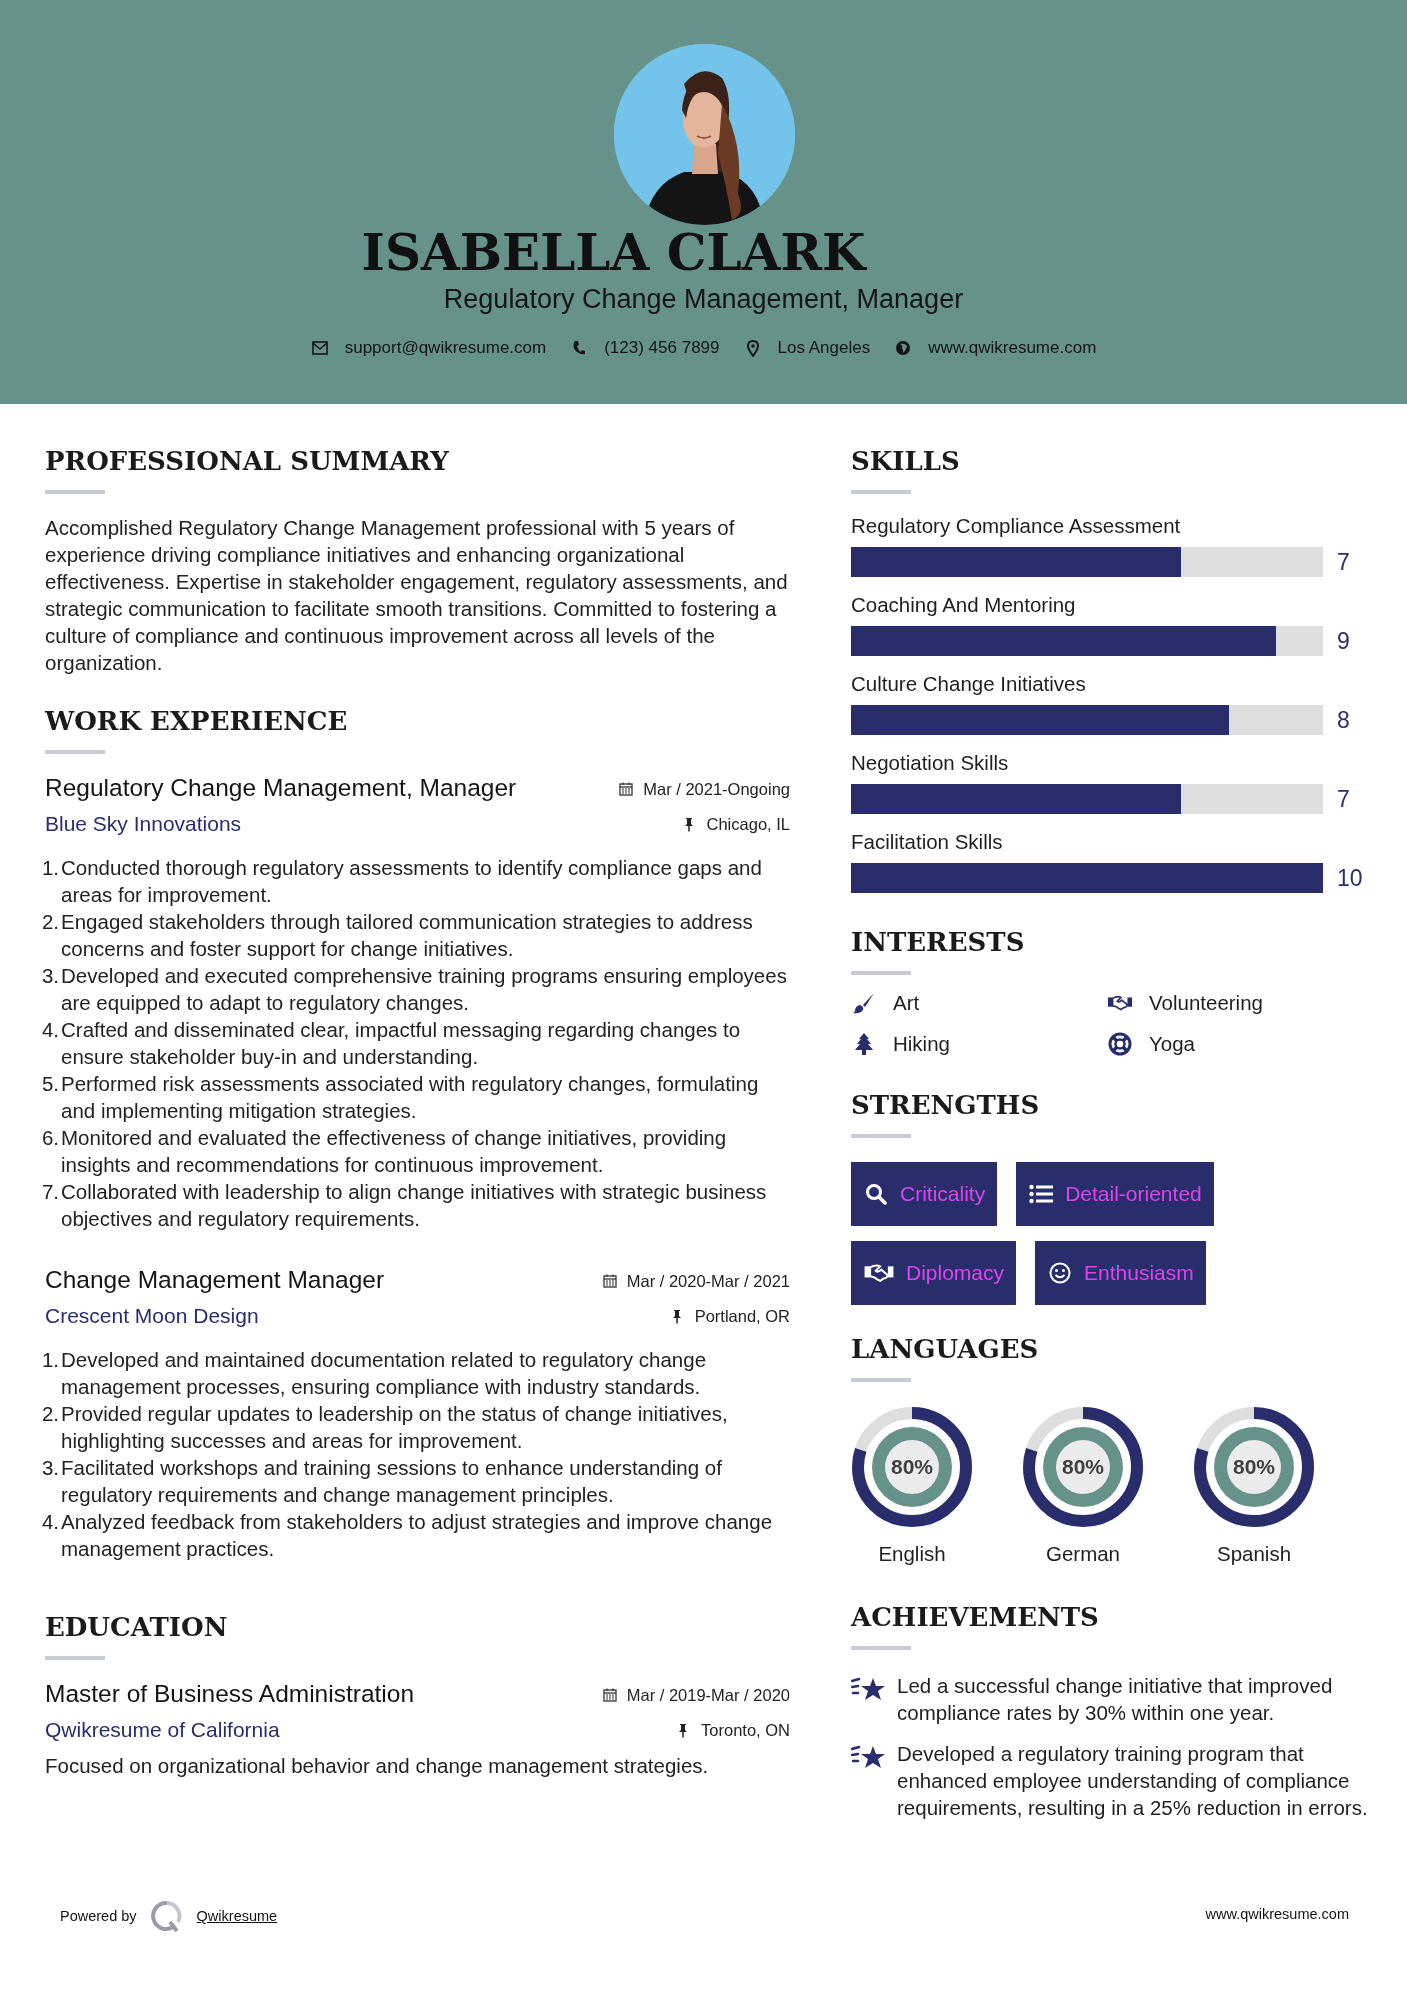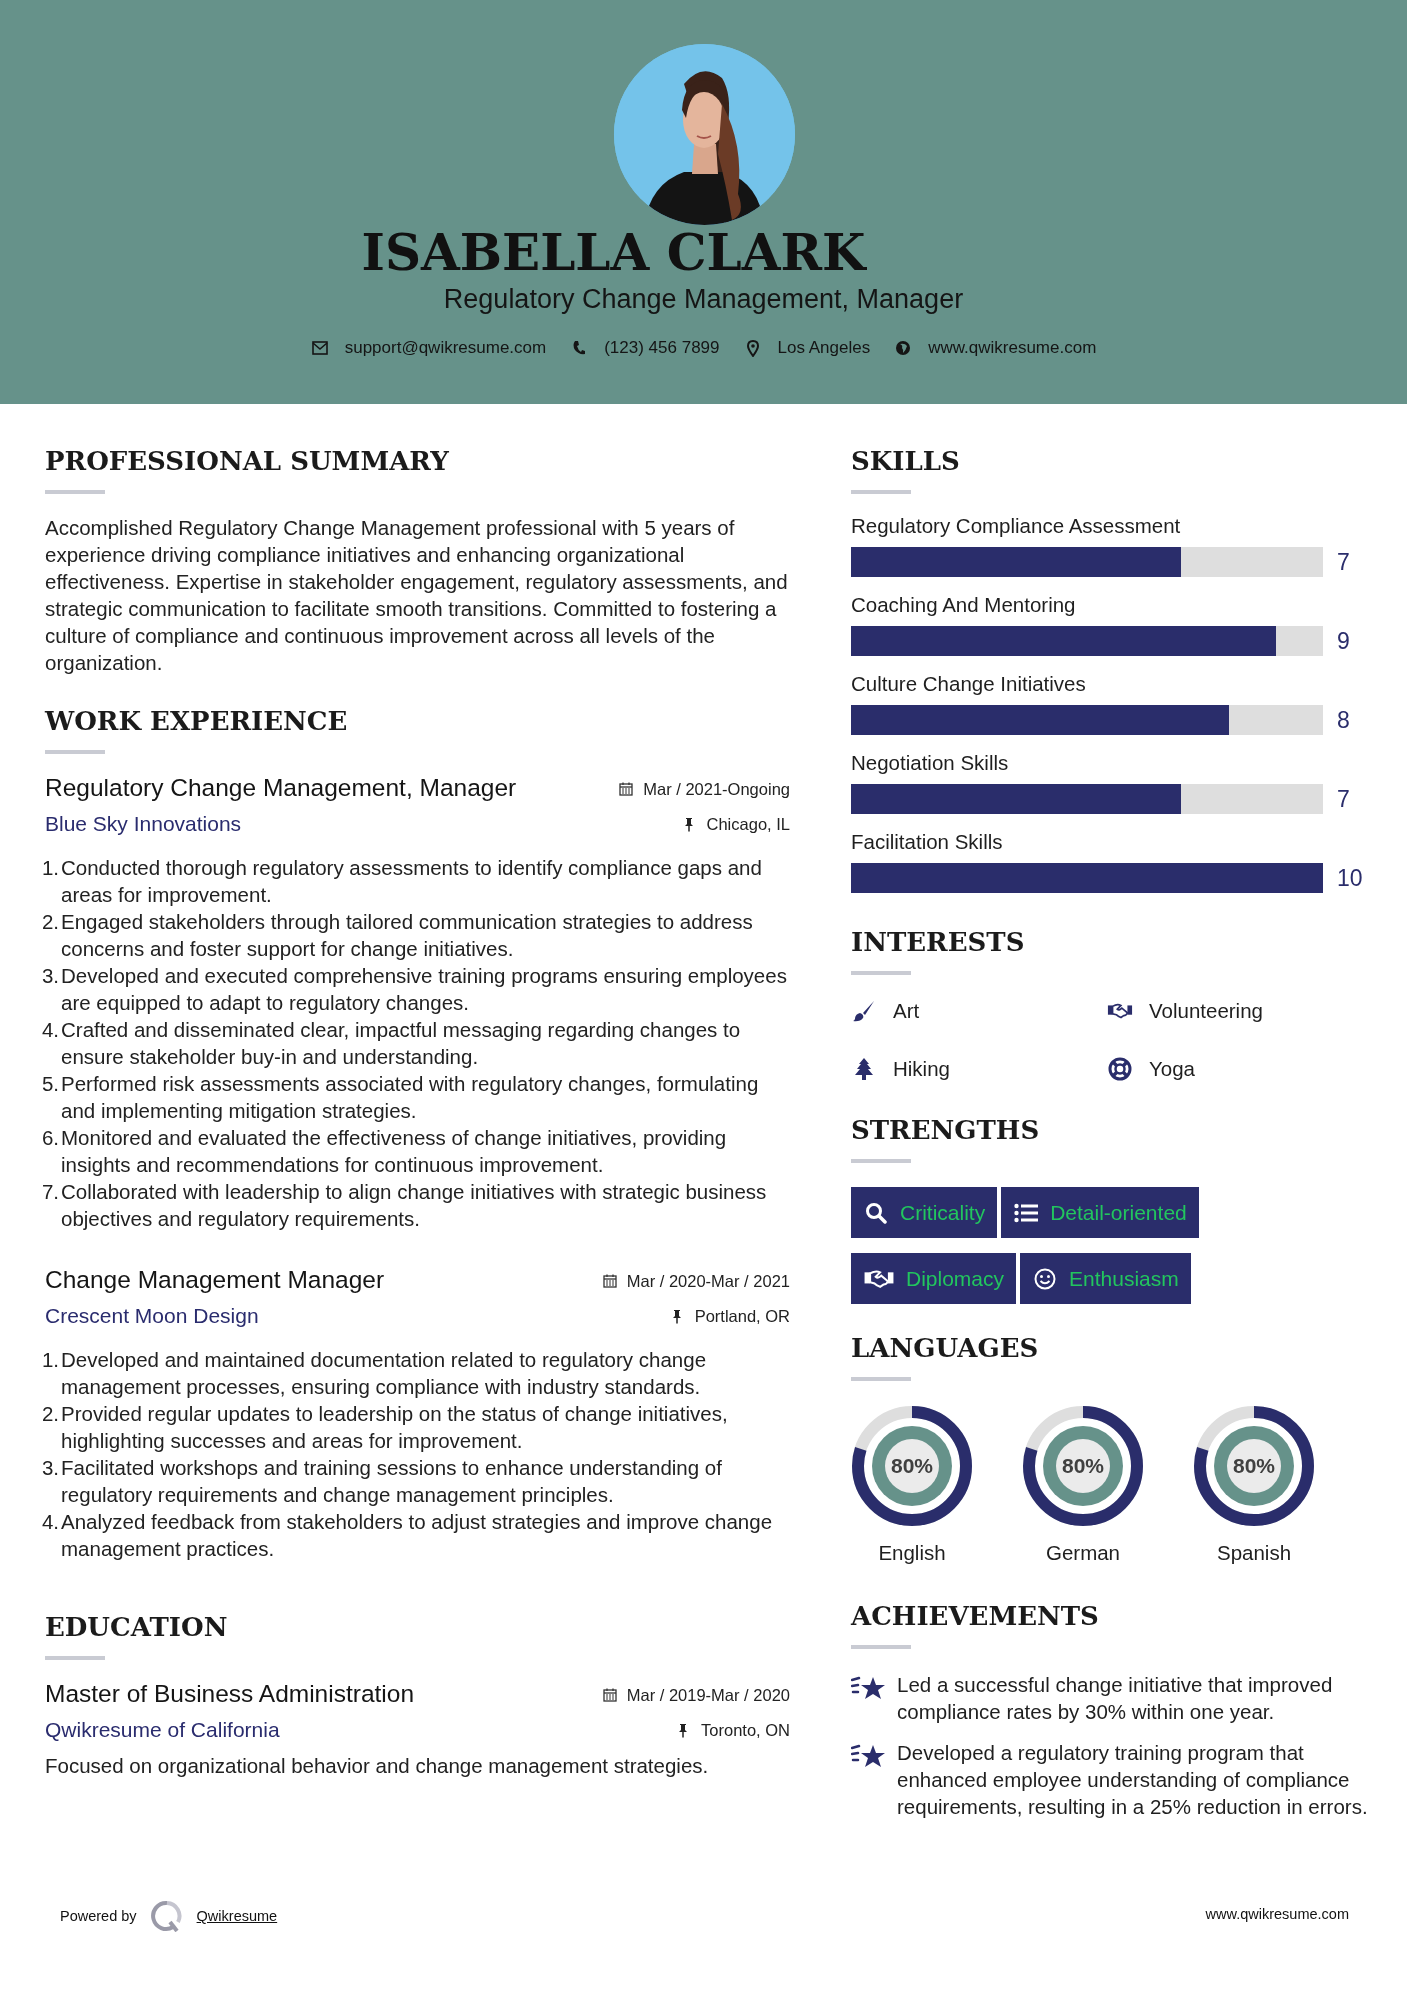--- a/index.html
+++ b/index.html
@@ -38,27 +38,27 @@
   .bullets li .txt { padding-left: 2px; }
 
   
   .skill-label { font-size: 20.5px; color: #1f1f1f; }
   .skill-row { display: flex; align-items: center; margin-top: 9px; }
   .skill-track { width: 472px; height: 30px; background: #dedede; position: relative; }
   .skill-fill { position: absolute; left: 0; top: 0; height: 30px; background: #2a2d6b; }
   .skill-val { font-size: 23px; color: #2a2d6b; margin-left: 14px; }
 
   
-  .interests { display: grid; grid-template-columns: 256px 250px; row-gap: 34px; margin-top: 24px; }
+  .interests { display: grid; grid-template-columns: 256px 250px; row-gap: 17px; margin-top: 16px; }
   .interest { display: flex; align-items: center; font-size: 20.5px; color: #1f1f1f; }
   .interest .ii { width: 26px; height: 24px; margin-right: 16px; display: inline-flex; align-items: center; justify-content: center; }
 
   
   .strengths { display: flex; flex-wrap: wrap; margin-top: 24px; width: 520px; }
-  .chip { background: #2a2d6b; color: #22c55e; font-size: 21px; height: 51px; display: flex; align-items: center; padding: 0 12px; margin-right: 4px; margin-bottom: 15px; }
+  .chip { background: #2a2d6b; color: #d946ef; font-size: 21px; height: 64px; display: flex; align-items: center; padding: 0 12px; margin-right: 19px; margin-bottom: 15px; }
   .chip .chi { width: 26px; height: 22px; margin-right: 11px; display: inline-flex; align-items: center; justify-content: center; }
 
   
   .langs { display: flex; margin-top: 24px; }
   .lang { width: 171px; display: flex; flex-direction: column; align-items: flex-start; }
   .donut { width: 122px; height: 122px; position: relative; }
   .lang-label { font-size: 20.5px; color: #1f1f1f; margin-top: 14px; width: 122px; text-align: center; }
   .donut-pct { position: absolute; left: 0; top: 0; width: 122px; height: 122px; display: flex; align-items: center; justify-content: center; font-size: 21px; font-weight: bold; color: #404040; }
 
   

